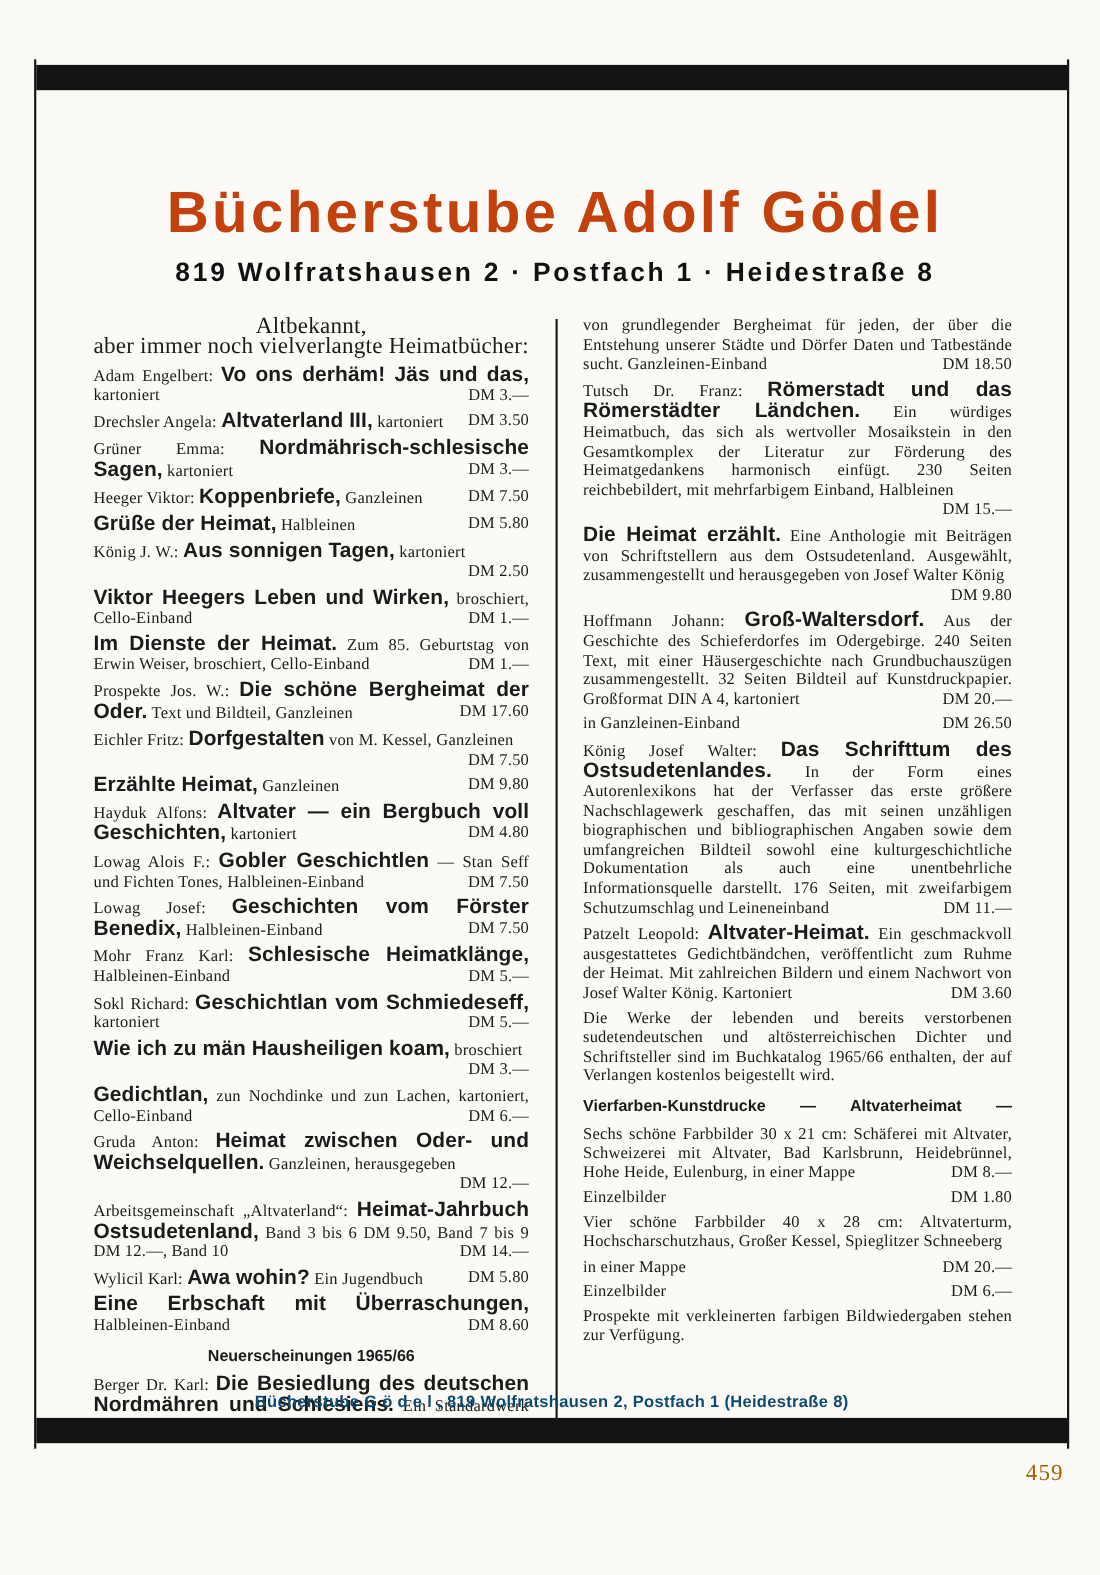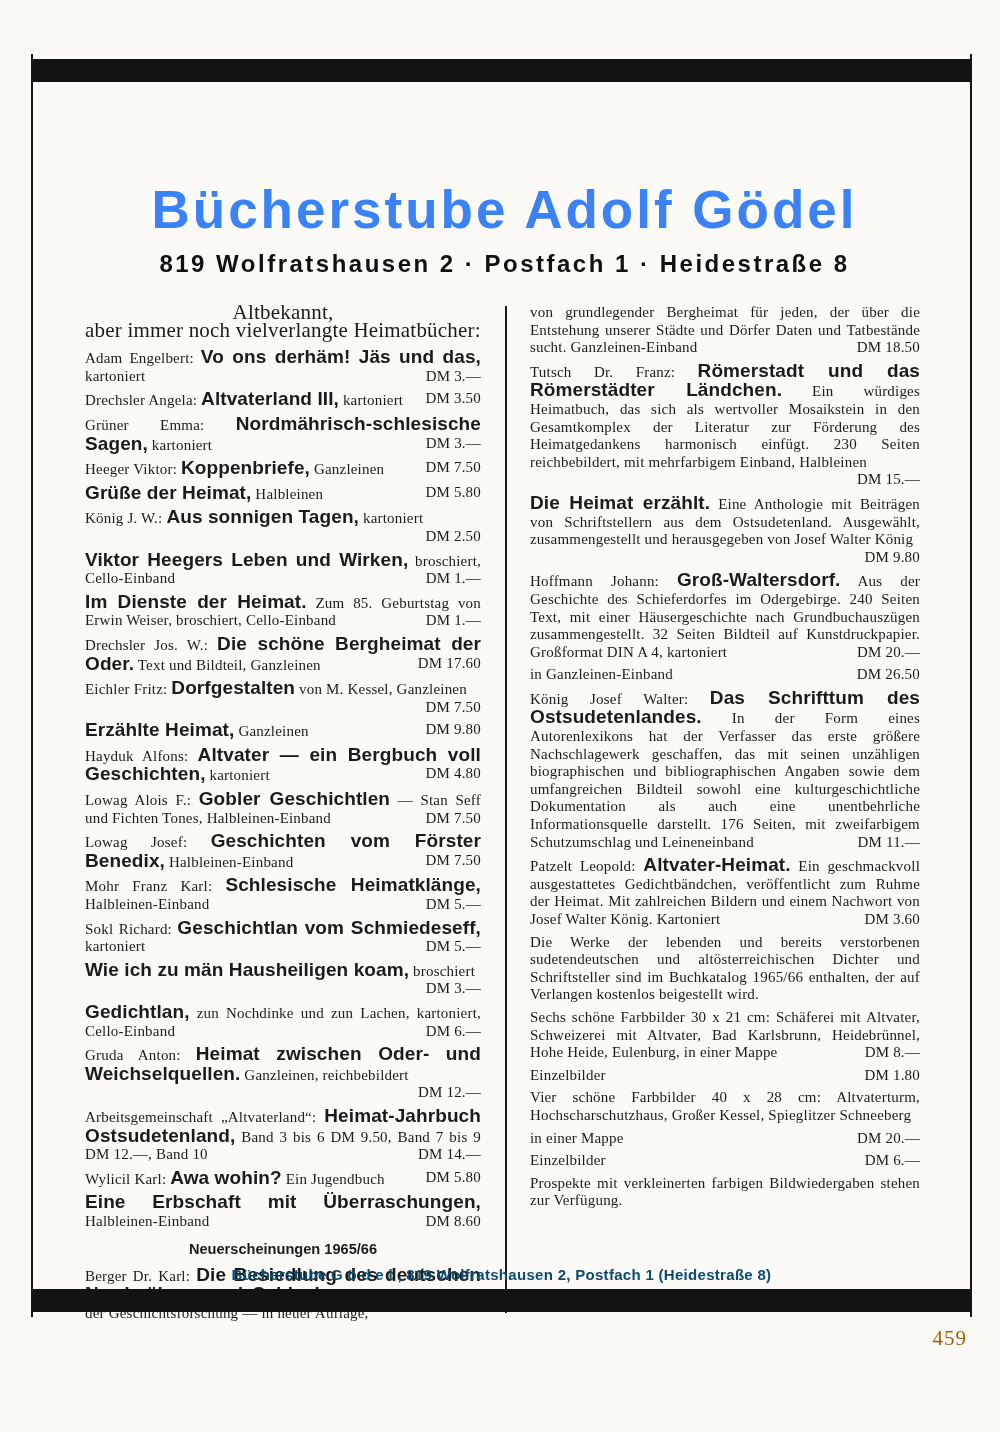--- a/index.html
+++ b/index.html
@@ -19,24 +19,24 @@
     border-left: 2px solid #161616;
     border-right: 2px solid #161616;
   }
   .rule { position: absolute; left: 0; right: 0; height: 23px; background: #131313; }
   .rule.top { top: 5px; }
   .rule.bottom { bottom: 5px; }
 
   .content { position: absolute; top: 82px; left: 52px; right: 46px; }
 
   .title {
-    margin-top: 43px; text-align: center;
+    margin-top: 27px; text-align: center;
     font-family: "Liberation Sans", "DejaVu Sans", sans-serif;
     font-weight: bold; font-size: 53px; letter-spacing: 3px;
-    color: #3b82f6;
+    color: #c2410c;
   }
   .subtitle {
     margin-top: 10px; text-align: center;
     font-family: "Liberation Sans", "DejaVu Sans", sans-serif;
     font-weight: bold; font-size: 24px; letter-spacing: 2.5px;
     color: #111;
   }
 
   .columns { display: flex; margin-top: 26px; align-items: stretch; }
   .col { width: 396px; }
@@ -96,47 +96,48 @@
               <div>aber immer noch vielverlangte Heimatbücher:</div>
             </div>
             <div class="entry"><span class="rt">Adam Engelbert: </span><span class="bt">Vo ons derhäm! Jäs und das,</span><span class="rt"> kartoniert</span><span class="price">DM 3.—</span></div>
             <div class="entry"><span class="rt">Drechsler Angela: </span><span class="bt">Altvaterland III,</span><span class="rt"> kartoniert</span><span class="price">DM 3.50</span></div>
             <div class="entry"><span class="rt">Grüner Emma: </span><span class="bt">Nordmährisch-schlesische Sagen,</span><span class="rt"> kartoniert</span><span class="price">DM 3.—</span></div>
             <div class="entry"><span class="rt">Heeger Viktor: </span><span class="bt">Koppenbriefe,</span><span class="rt"> Ganzleinen</span><span class="price">DM 7.50</span></div>
             <div class="entry"><span class="bt">Grüße der Heimat,</span><span class="rt"> Halbleinen</span><span class="price">DM 5.80</span></div>
             <div class="entry"><span class="rt">König J. W.: </span><span class="bt">Aus sonnigen Tagen,</span><span class="rt"> kartoniert</span><span class="price">DM 2.50</span></div>
             <div class="entry"><span class="bt">Viktor Heegers Leben und Wirken,</span><span class="rt"> broschiert, Cello-Einband</span><span class="price">DM 1.—</span></div>
             <div class="entry"><span class="bt">Im Dienste der Heimat.</span><span class="rt"> Zum 85. Geburtstag von Erwin Weiser, broschiert, Cello-Einband</span><span class="price">DM 1.—</span></div>
-            <div class="entry"><span class="rt">Drechsler Jos. W.: </span><span class="bt">Die schöne Bergheimat der Oder.</span><span class="rt"> Text und Bildteil, Ganzleinen</span><span class="price">DM 17.60</span></div>
+            <div class="entry"><span class="rt">Prospekte Jos. W.: </span><span class="bt">Die schöne Bergheimat der Oder.</span><span class="rt"> Text und Bildteil, Ganzleinen</span><span class="price">DM 17.60</span></div>
             <div class="entry"><span class="rt">Eichler Fritz: </span><span class="bt">Dorfgestalten</span><span class="rt"> von M. Kessel, Ganzleinen</span><span class="price">DM 7.50</span></div>
             <div class="entry"><span class="bt">Erzählte Heimat,</span><span class="rt"> Ganzleinen</span><span class="price">DM 9.80</span></div>
             <div class="entry"><span class="rt">Hayduk Alfons: </span><span class="bt">Altvater — ein Bergbuch voll Geschichten,</span><span class="rt"> kartoniert</span><span class="price">DM 4.80</span></div>
             <div class="entry"><span class="rt">Lowag Alois F.: </span><span class="bt">Gobler Geschichtlen</span><span class="rt"> — Stan Seff und Fichten Tones, Halbleinen-Einband</span><span class="price">DM 7.50</span></div>
             <div class="entry"><span class="rt">Lowag Josef: </span><span class="bt">Geschichten vom Förster Benedix,</span><span class="rt"> Halbleinen-Einband</span><span class="price">DM 7.50</span></div>
             <div class="entry"><span class="rt">Mohr Franz Karl: </span><span class="bt">Schlesische Heimatklänge,</span><span class="rt"> Halbleinen-Einband</span><span class="price">DM 5.—</span></div>
             <div class="entry"><span class="rt">Sokl Richard: </span><span class="bt">Geschichtlan vom Schmiedeseff,</span><span class="rt"> kartoniert</span><span class="price">DM 5.—</span></div>
             <div class="entry"><span class="bt">Wie ich zu män Hausheiligen koam,</span><span class="rt"> broschiert</span><span class="price">DM 3.—</span></div>
             <div class="entry"><span class="bt">Gedichtlan,</span><span class="rt"> zun Nochdinke und zun Lachen, kartoniert, Cello-Einband</span><span class="price">DM 6.—</span></div>
-            <div class="entry"><span class="rt">Gruda Anton: </span><span class="bt">Heimat zwischen Oder- und Weichselquellen.</span><span class="rt"> Ganzleinen, reichbebildert</span><span class="price">DM 12.—</span></div>
+            <div class="entry"><span class="rt">Gruda Anton: </span><span class="bt">Heimat zwischen Oder- und Weichselquellen.</span><span class="rt"> Ganzleinen, herausgegeben</span><span class="price">DM 12.—</span></div>
             <div class="entry"><span class="rt">Arbeitsgemeinschaft „Altvaterland“: </span><span class="bt">Heimat-Jahrbuch Ostsudetenland,</span><span class="rt"> Band 3 bis 6 DM 9.50, Band 7 bis 9 DM 12.—, Band 10</span><span class="price">DM 14.—</span></div>
             <div class="entry"><span class="rt">Wylicil Karl: </span><span class="bt">Awa wohin?</span><span class="rt"> Ein Jugendbuch</span><span class="price">DM 5.80</span></div>
             <div class="entry"><span class="bt">Eine Erbschaft mit Überraschungen,</span><span class="rt"> Halbleinen-Einband</span><span class="price">DM 8.60</span></div>
             <div class="col-heading center">Neuerscheinungen 1965/66</div>
             <div class="entry"><span class="rt">Berger Dr. Karl: </span><span class="bt">Die Besiedlung des deutschen Nordmähren und Schlesiens.</span><span class="rt"> Ein Standardwerk der Geschichtsforschung — in neuer Auflage,</span></div>
           </div>
         <div class="divider"></div>
         <div class="col right" id="col-right">
             <div class="entry"><span class="rt">von grundlegender Bergheimat für jeden, der über die Entstehung unserer Städte und Dörfer Daten und Tatbestände sucht. Ganzleinen-Einband</span><span class="price">DM 18.50</span></div>
             <div class="entry"><span class="rt">Tutsch Dr. Franz: </span><span class="bt">Römerstadt und das Römerstädter Ländchen.</span><span class="rt"> Ein würdiges Heimatbuch, das sich als wertvoller Mosaikstein in den Gesamtkomplex der Literatur zur Förderung des Heimatgedankens harmonisch einfügt. 230 Seiten reichbebildert, mit mehrfarbigem Einband, Halbleinen</span><span class="price">DM 15.—</span></div>
             <div class="entry"><span class="bt">Die Heimat erzählt.</span><span class="rt"> Eine Anthologie mit Beiträgen von Schriftstellern aus dem Ostsudetenland. Ausgewählt, zusammengestellt und herausgegeben von Josef Walter König</span><span class="price">DM 9.80</span></div>
             <div class="entry"><span class="rt">Hoffmann Johann: </span><span class="bt">Groß-Waltersdorf.</span><span class="rt"> Aus der Geschichte des Schieferdorfes im Odergebirge. 240 Seiten Text, mit einer Häusergeschichte nach Grundbuchauszügen zusammengestellt. 32 Seiten Bildteil auf Kunstdruckpapier. Großformat DIN A 4, kartoniert</span><span class="price">DM 20.—</span></div>
             <div class="entry"><span class="rt">in Ganzleinen-Einband</span><span class="price">DM 26.50</span></div>
             <div class="entry"><span class="rt">König Josef Walter: </span><span class="bt">Das Schrifttum des Ostsudetenlandes.</span><span class="rt"> In der Form eines Autorenlexikons hat der Verfasser das erste größere Nachschlagewerk geschaffen, das mit seinen unzähligen biographischen und bibliographischen Angaben sowie dem umfangreichen Bildteil sowohl eine kulturgeschichtliche Dokumentation als auch eine unentbehrliche Informationsquelle darstellt. 176 Seiten, mit zweifarbigem Schutzumschlag und Leineneinband</span><span class="price">DM 11.—</span></div>
             <div class="entry"><span class="rt">Patzelt Leopold: </span><span class="bt">Altvater-Heimat.</span><span class="rt"> Ein geschmackvoll ausgestattetes Gedichtbändchen, veröffentlicht zum Ruhme der Heimat. Mit zahlreichen Bildern und einem Nachwort von Josef Walter König. Kartoniert</span><span class="price">DM 3.60</span></div>
             <div class="entry"><span class="rt">Die Werke der lebenden und bereits verstorbenen sudetendeutschen und altösterreichischen Dichter und Schriftsteller sind im Buchkatalog 1965/66 enthalten, der auf Verlangen kostenlos beigestellt wird.</span></div>
+            <div class="col-heading spread">Vierfarben-Kunstdrucke — Altvaterheimat —</div>
             <div class="entry"><span class="rt">Sechs schöne Farbbilder 30 x 21 cm: Schäferei mit Altvater, Schweizerei mit Altvater, Bad Karlsbrunn, Heidebrünnel, Hohe Heide, Eulenburg, in einer Mappe</span><span class="price">DM 8.—</span></div>
             <div class="entry"><span class="rt">Einzelbilder</span><span class="price">DM 1.80</span></div>
             <div class="entry"><span class="rt">Vier schöne Farbbilder 40 x 28 cm: Altvaterturm, Hochscharschutzhaus, Großer Kessel, Spieglitzer Schneeberg</span></div>
             <div class="entry"><span class="rt">in einer Mappe</span><span class="price">DM 20.—</span></div>
             <div class="entry"><span class="rt">Einzelbilder</span><span class="price">DM 6.—</span></div>
             <div class="entry"><span class="rt">Prospekte mit verkleinerten farbigen Bildwiedergaben stehen zur Verfügung.</span></div>
           </div>
       </div>
     </div>
 

